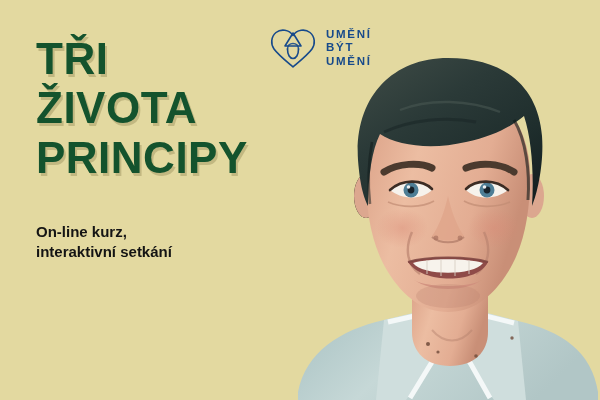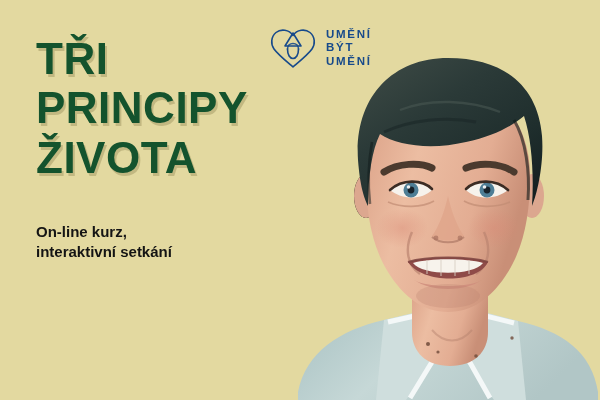--- a/index.html
+++ b/index.html
@@ -245,22 +245,22 @@
     </svg>
     <div id="logo-wordmark">
       <span>UMĚNÍ</span>
       <span>BÝT</span>
       <span>UMĚNÍ</span>
     </div>
   </div>
 
   <div id="headline">
     <span class="hl">TŘI</span>
+    <span class="hl">ŽIVOTA</span>
     <span class="hl">PRINCIPY</span>
-    <span class="hl">ŽIVOTA</span>
   </div>
 
   <div id="subtitle">
     <span>On-line kurz,</span>
     <span>interaktivní setkání</span>
   </div>
 
 
 </div>
 

